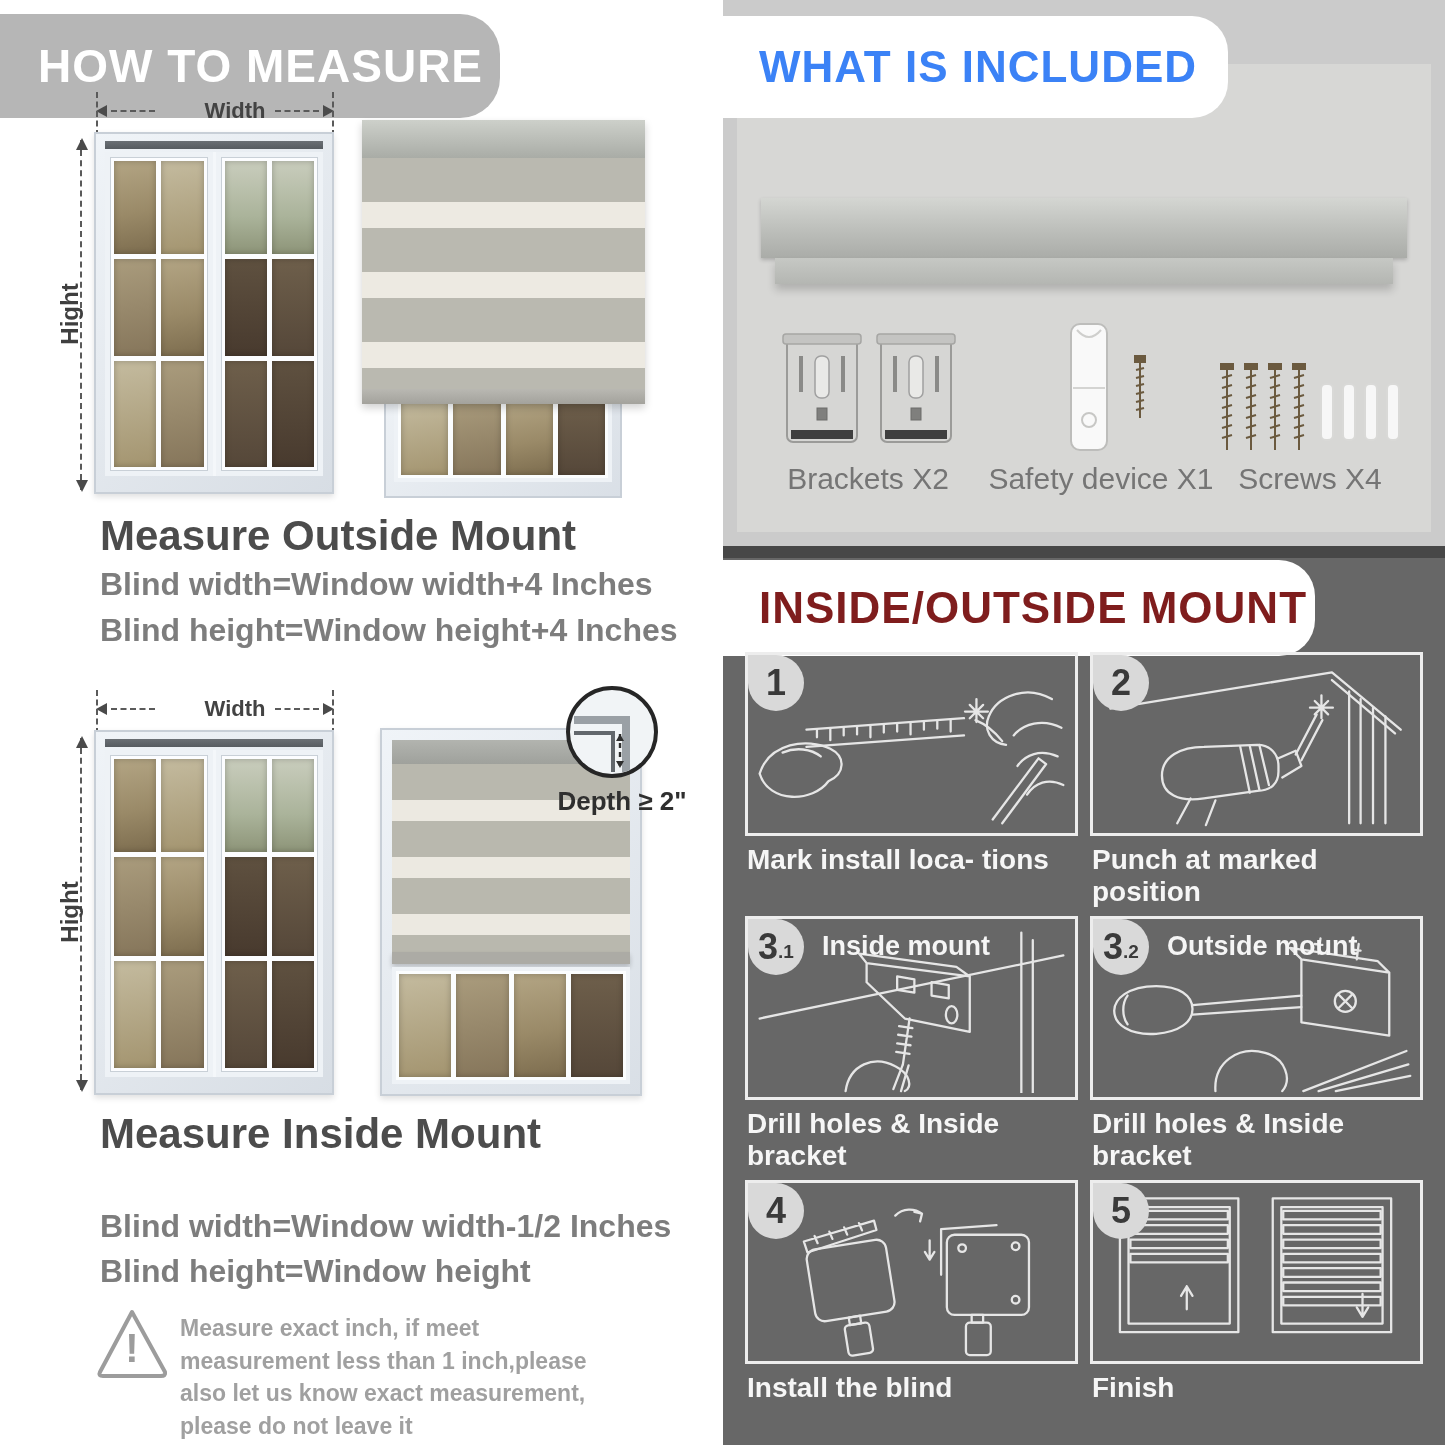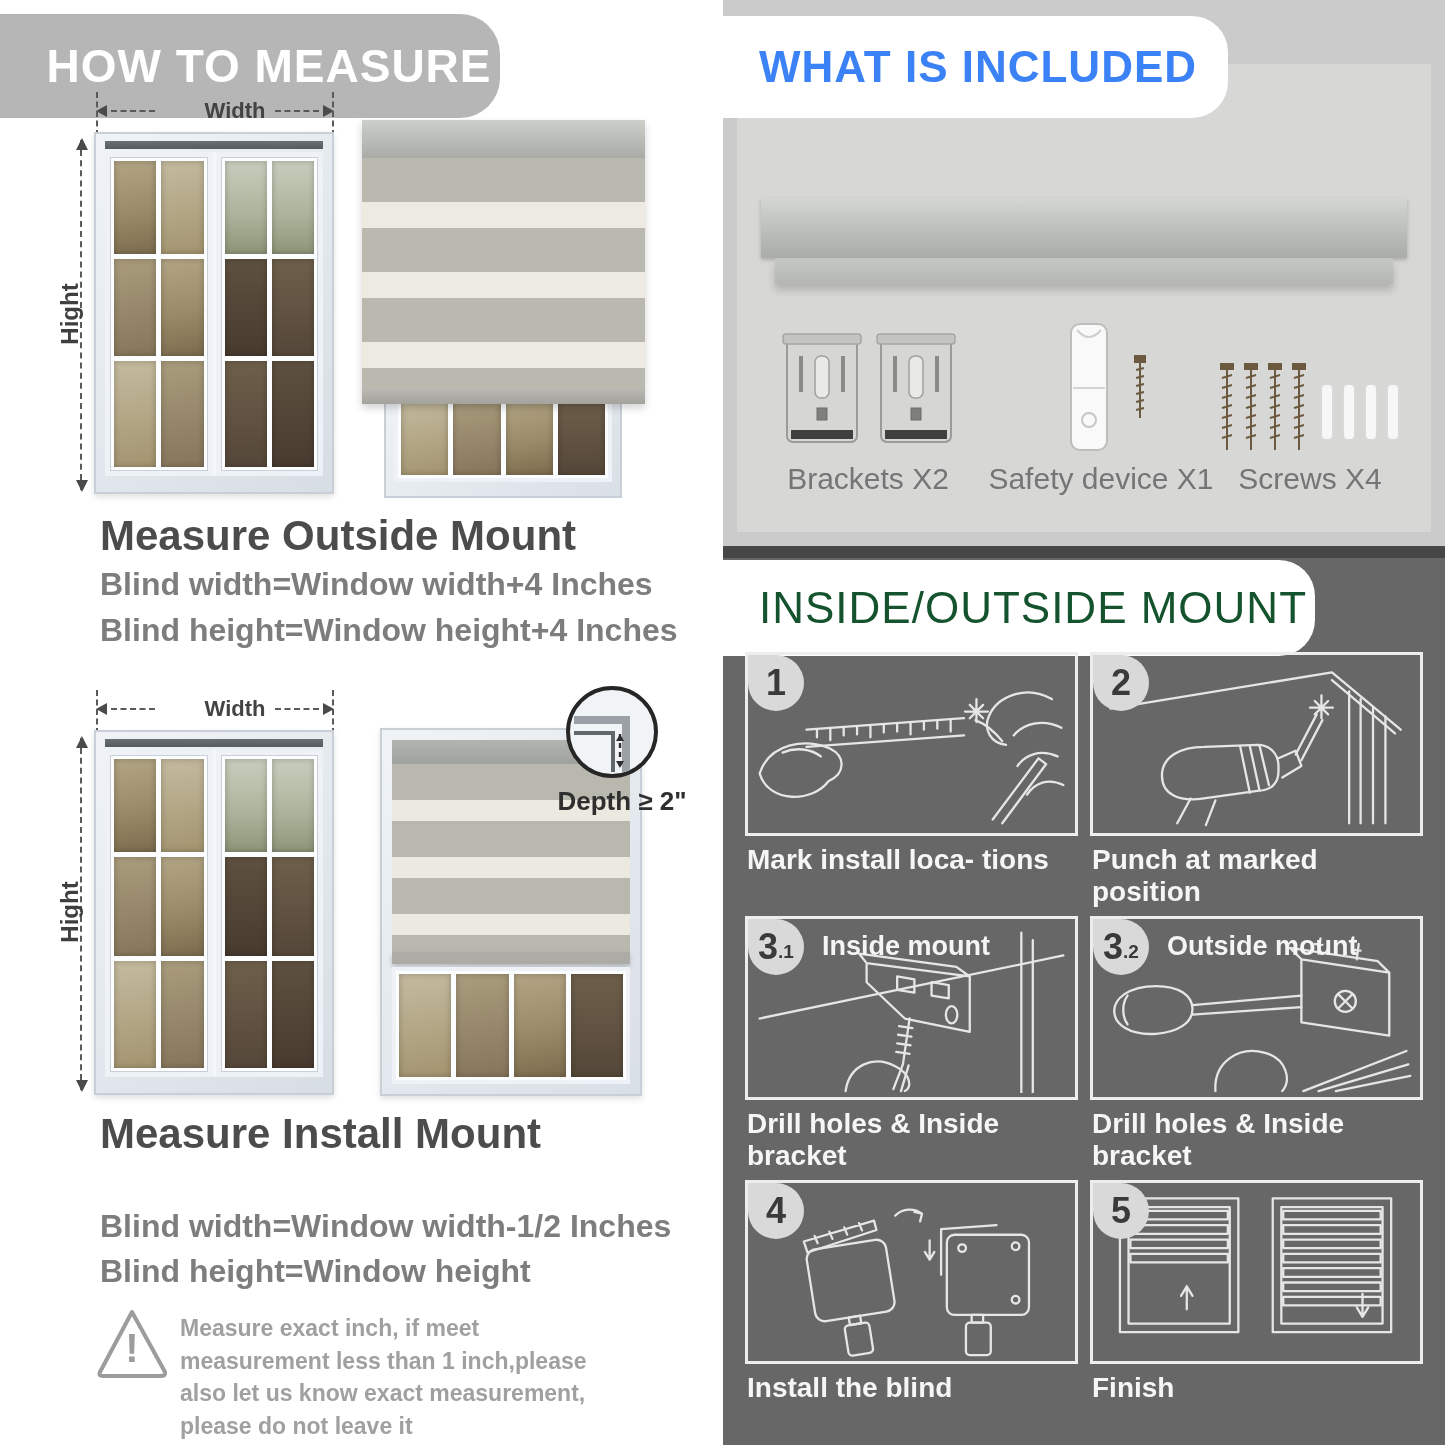--- a/index.html
+++ b/index.html
@@ -1,21 +1,21 @@
 <!DOCTYPE html>
 <html><head>
 <meta charset="utf-8">
 <style>
   html,body{margin:0;padding:0;background:#ffffff;}
   #canvas{position:relative;width:1445px;height:1445px;background:#ffffff;overflow:hidden;
           font-family:"Liberation Sans",sans-serif;-webkit-font-smoothing:antialiased;}
   .abs{position:absolute;}
   
   .how-header{left:0;top:14px;width:462px;height:104px;background:#b6b6b6;border-radius:0 40px 40px 0;
-              color:#ffffff;font-size:46px;font-weight:bold;line-height:104px;padding-left:38px;letter-spacing:1px;text-align:center;}
+              color:#ffffff;font-size:46px;font-weight:bold;line-height:104px;padding-left:38px;letter-spacing:1px;}
   .sec-title{color:#4c4c4c;font-size:42px;font-weight:bold;}
   .sec-line{color:#7d7d7d;font-size:32px;font-weight:bold;}
   
   .width-dim{display:flex;align-items:center;color:#434343;font-weight:bold;font-size:22px;height:22px;}
   .width-dim .dash{flex:1;border-top:2px dashed #5a5a5a;margin:0 4px;}
   .width-dim .lbl{padding:0 6px;margin-left:40px;}
   .ah-l{width:0;height:0;border-top:6px solid transparent;border-bottom:6px solid transparent;border-right:11px solid #4a4a4a;}
   .ah-r{width:0;height:0;border-top:6px solid transparent;border-bottom:6px solid transparent;border-left:11px solid #4a4a4a;}
   .vtick{position:absolute;width:0;border-left:2px dashed #5a5a5a;}
   .height-dim{width:2px;border-left:2px dashed #5a5a5a;}
@@ -62,21 +62,21 @@
                   color:#3b82f6;font-size:44px;font-weight:bold;line-height:102px;padding-left:48px;letter-spacing:1px;box-sizing:border-box;}
   .blind-title{position:absolute;left:0;top:136px;width:100%;text-align:center;color:#6f6f6f;font-size:34px;font-weight:bold;}
   .headrail{position:absolute;left:38px;top:198px;width:646px;height:60px;
             background:linear-gradient(180deg,#d4d6d2 0%,#bcbeba 55%,#aaaca8 100%);box-shadow:0 2px 4px rgba(0,0,0,.2);}
   .headrail-lip{position:absolute;left:52px;top:258px;width:618px;height:26px;background:linear-gradient(180deg,#c6c8c4,#b4b6b2);
                 box-shadow:0 6px 9px rgba(0,0,0,.18);}
   .item-label{position:absolute;top:462px;color:#757575;font-size:30px;font-weight:normal;text-align:center;}
   .mount-sec{left:723px;top:546px;width:722px;height:899px;background:#676767;}
   .mount-sec::before{content:"";position:absolute;left:0;top:0;right:0;height:12px;background:#474747;}
   .mount-title{position:absolute;left:-12px;top:14px;width:604px;height:96px;background:#ffffff;border-radius:0 36px 36px 0;
-               color:#14532d;font-size:44px;font-weight:normal;line-height:96px;padding-left:48px;letter-spacing:1px;box-sizing:border-box;}
+               color:#7f1d1d;font-size:44px;font-weight:bold;line-height:96px;padding-left:48px;letter-spacing:1px;box-sizing:border-box;}
   .steps-grid{position:absolute;left:22px;top:106px;width:678px;display:grid;grid-template-columns:333px 333px;column-gap:12px;row-gap:8px;}
   .step{position:relative;}
   .panel{position:relative;height:184px;border:3px solid #ededed;box-sizing:border-box;}
   .badge{position:absolute;left:0;top:0;width:56px;height:56px;background:#d9d9d9;border-radius:0 50% 50% 50%;
          color:#3a3a3a;font-weight:bold;display:flex;align-items:center;justify-content:center;}
   .badge .n{font-size:36px;} .badge .s{font-size:19px;margin-top:10px;}
   .inner-label{position:absolute;left:74px;top:12px;color:#f5f5f5;font-size:27px;font-weight:bold;}
   .caption{margin-top:8px;color:#f6f6f6;font-size:28px;font-weight:bold;padding-left:2px;}
   .lineart{position:absolute;inset:4px;width:calc(100% - 8px);height:calc(100% - 8px);}
   .lineart path,.lineart line,.lineart rect,.lineart circle,.lineart ellipse,.lineart polyline{
@@ -202,21 +202,21 @@
   <div class="abs mag" style="left:566px;top:686px;width:92px;height:92px;">
     <svg width="84" height="84" viewBox="0 0 84 84">
       <path d="M4,30 H56 V82" fill="none" stroke="#9aa0a5" stroke-width="8"></path>
       <path d="M4,43 H43 V82" fill="none" stroke="#62676c" stroke-width="4"></path>
       <line x1="50" y1="44" x2="50" y2="78" stroke="#2e2e2e" stroke-width="2.4" stroke-dasharray="5 4"></line>
       <path d="M50,44 l-4,7 h8 z M50,78 l-4,-7 h8 z" fill="#2e2e2e"></path>
     </svg>
   </div>
   <div class="abs depth-lbl" style="left:552px;top:786px;width:140px;text-align:center;">Depth ≥ 2"</div>
 
-  <div class="abs sec-title" style="left:100px;top:1110px;">Measure Install Mount</div>
+  <div class="abs sec-title" style="left:100px;top:1110px;">Measure Inside Mount</div>
   <div class="abs sec-line" style="left:100px;top:1208px;">Blind width=Window width-1/2 Inches</div>
   <div class="abs sec-line" style="left:100px;top:1253px;">Blind height=Window height</div>
 
   <div class="abs" style="left:92px;top:1306px;width:80px;height:76px;">
     <svg width="80" height="76" viewBox="0 0 80 76">
       <path d="M40,6 L73,66 Q74,70 69,70 L11,70 Q6,70 8,66 Z" fill="none" stroke="#9c9c9c" stroke-width="4" stroke-linejoin="round"></path>
       <text x="40" y="56" text-anchor="middle" font-family="Liberation Sans, sans-serif" font-size="40" font-weight="bold" fill="#9c9c9c">!</text>
     </svg>
   </div>
   <div class="abs warn-text" style="left:180px;top:1312px;width:448px;">Measure exact inch, if meet measurement less than 1 inch,please also let us know exact measurement, please do not leave it</div>

